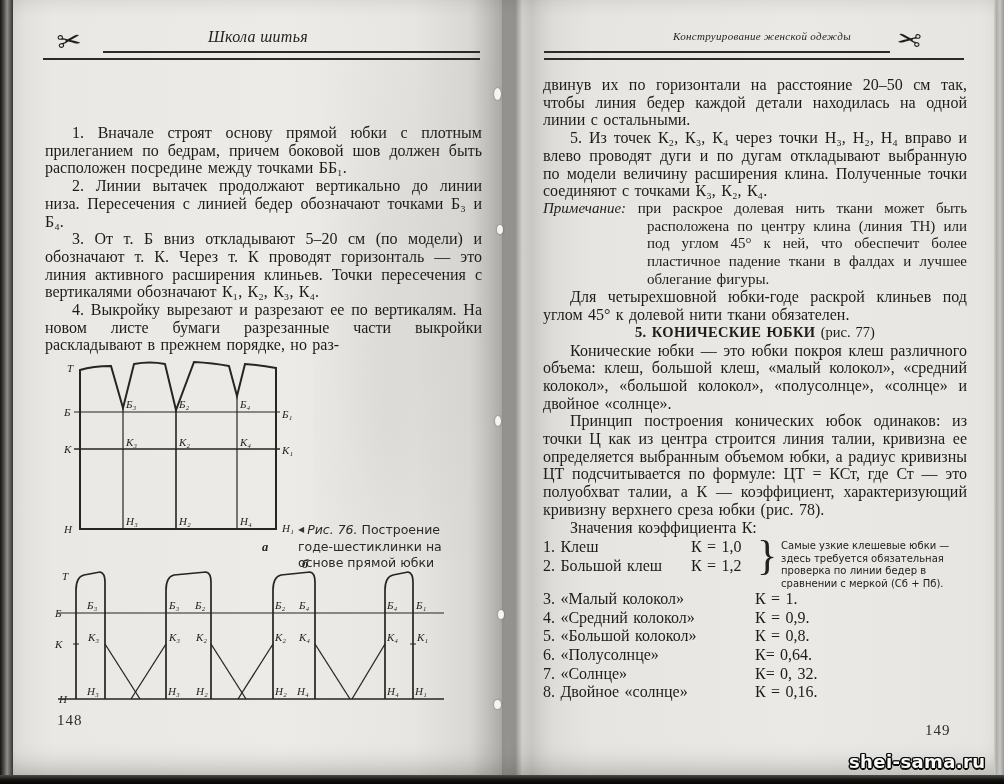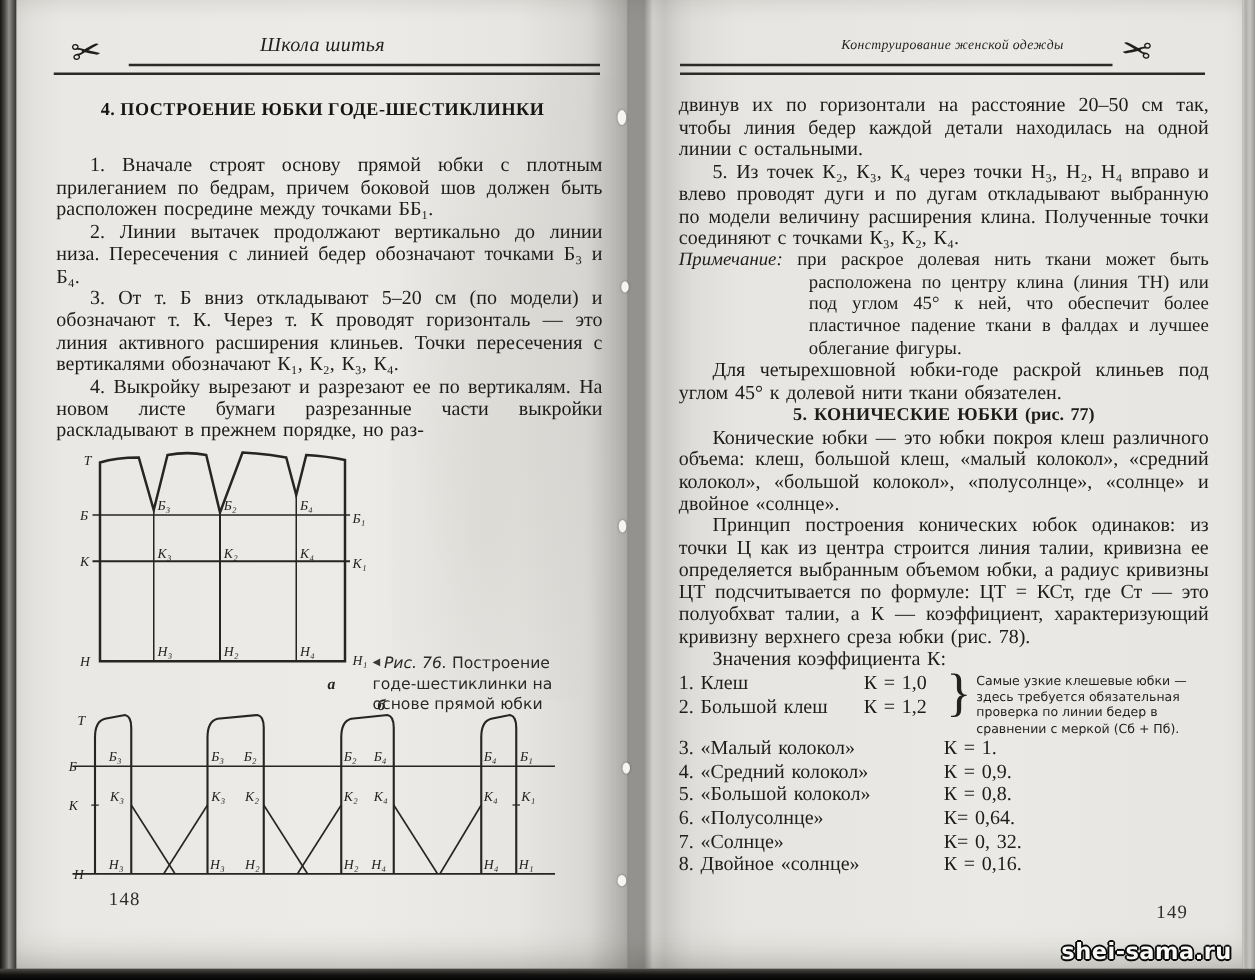--- a/index.html
+++ b/index.html
@@ -35,21 +35,21 @@
   .sec-title{position:absolute;text-align:center;font-weight:bold;font-size:14.5px;letter-spacing:.4px;color:#161614;}
   .sec-title .ref{font-weight:normal;letter-spacing:0;}
   .sec-title div{line-height:20px;}
   
   .body-col{position:absolute;font-size:16px;line-height:17.7px;text-align:justify;word-spacing:1.4px;}
   .body-col p{margin:0;text-indent:27px;}
   .body-col p.noindent{text-indent:0;}
   .note{margin:1px 0;padding-left:104px;text-indent:-104px !important;font-size:15px;}
   .note .nlabel{font-style:italic;}
   .h3{ text-align:center;font-weight:bold;font-size:14.5px;letter-spacing:.3px;margin:9px 0 7px;text-indent:0 !important;}
-  .h3 .ref{font-weight:bold;letter-spacing:0;}
+  .h3 .ref{font-weight:normal;letter-spacing:0;}
   
   .clist{margin-top:2px;}
   .crow{display:flex;line-height:18.7px;}
   .cname{width:212px;}
   .ctop{display:flex;align-items:flex-start;}
   .ctcol{width:212px;}
   .crow2{display:flex;line-height:18.7px;}
   .cname2{width:148px;}
   .brace{font-size:42px;line-height:36px;font-weight:400;margin:-1px 4px 0 2px;color:#22211f;}
   .cnote{width:186px;font-family:"DejaVu Sans",sans-serif;font-size:10px;line-height:12.4px;padding-top:2px;
@@ -75,21 +75,20 @@
 
   <div class="page page-left">
     <div class="ghost"></div>
 
     <span class="scissors norm" style="left:44px;top:27px;">✂</span>
     <div class="hdr-title" style="left:95px;top:28px;width:300px;">Школа шитья</div>
     <div class="rule" style="left:90px;top:51px;width:377px;"></div>
     <div class="rule" style="left:30px;top:58px;width:437px;"></div>
 
     <div class="sec-title" style="left:30px;top:78px;width:430px;">
-      <div>4. ПОСТРОЕНИЕ ЮБКИ ГОДЕ-ШЕСТИКЛИНКИ</div>
     </div>
 
     <div class="body-col" style="left:32px;top:124px;width:437px;">
       <p>1. Вначале строят основу прямой юбки с плотным прилеганием по бедрам, причем боковой шов должен быть расположен посредине между точками ББ₁.</p>
       <p>2. Линии вытачек продолжают вертикально до линии низа. Пересечения с линией бедер обозначают точками Б₃ и Б₄.</p>
       <p>3. От т. Б вниз откладывают 5–20 см (по модели) и обозначают т. К. Через т. К проводят горизонталь — это линия активного расширения клиньев. Точки пересечения с вертикалями обозначают К₁, К₂, К₃, К₄.</p>
       <p>4. Выкройку вырезают и разрезают ее по вертикалям. На новом листе бумаги разрезанные части выкройки раскладывают в прежнем порядке, но раз-</p>
     </div>
 
     <svg class="dia" style="left:35px;top:352px;" width="258" height="202" viewBox="0 0 258 202">
@@ -159,21 +158,21 @@
       <text x="41" y="139">Н₃</text>
       <text x="122" y="139">Н₃</text>
       <text x="150" y="139">Н₂</text>
       <text x="229" y="139">Н₂</text>
       <text x="251" y="139">Н₄</text>
       <text x="341" y="139">Н₄</text>
       <text x="369" y="139">Н₁</text>
       <text x="256" y="12" class="dlabel">б</text>
     </svg>
 
-    <div class="pagenum" style="left:44px;top:712px;margin-left:30px;">148</div>
+    <div class="pagenum" style="left:44px;top:712px;">148</div>
   </div>
 
   <div class="page page-right">
     <div class="hdr-title" style="left:80px;top:30px;width:360px;font-size:11px;">Конструирование женской одежды</div>
     <div class="rule" style="left:42px;top:51px;width:346px;"></div>
     <div class="rule" style="left:42px;top:58px;width:420px;"></div>
     <span class="scissors flip" style="left:395px;top:26px;">✂</span>
 
     <div class="body-col" style="left:41px;top:76px;width:424px;">
       <p class="noindent">двинув их по горизонтали на расстояние 20–50 см так, чтобы линия бедер каждой детали находилась на одной линии с остальными.</p>

